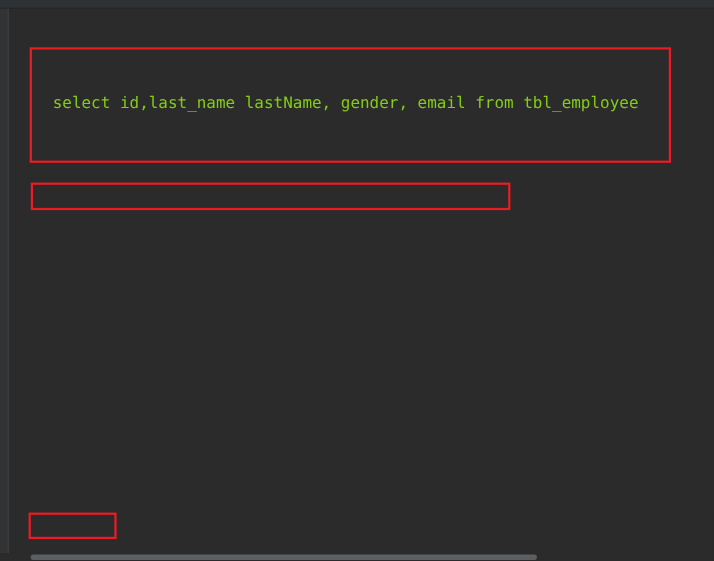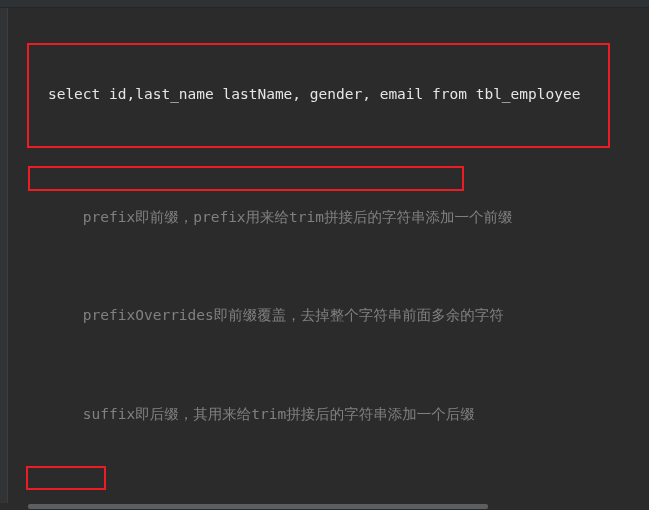--- a/index.html
+++ b/index.html
@@ -77,21 +77,21 @@
   }
 
   .code-line {
     height: 24.6px;
     white-space: pre;
     position: relative;
     padding-left: 4px;
   }
 
   
-  .tok-plain    { color: #e5e5e5; }
+  .tok-plain    { color: #84cc16; }
   .tok-comment  { color: #808080; }
 
   
   .red-box {
     position: absolute;
     border: 2px solid #ed1c24;
     box-sizing: border-box;
     pointer-events: none;
   }
   #red-box-comment { left: 27px;  top: 43px;  width: 583px; height: 105px; }
@@ -104,25 +104,24 @@
 <div id="editor-window">
 
   <div id="top-strip"></div>
   <div id="gutter"></div>
 
   <div id="code-area">
 
     <div class="code-line"><span class="tok-plain">    </span><span class="tok-plain">select id,last_name lastName, gender, email from tbl_employee</span></div>
 
 
-    <div class="code-line"><span class="tok-comment">        </span><span class="tok-comment">prefix即前缀，prefix用来给trim拼接后的字符串添加一个前缀</span></div>
+    <div class="code-line"><span class="tok-comment">        </span></div>
 
-    <div class="code-line"><span class="tok-comment">        </span><span class="tok-comment">prefixOverrides即前缀覆盖，去掉整个字符串前面多余的字符</span></div>
+    <div class="code-line"><span class="tok-comment">        </span></div>
 
-    <div class="code-line"><span class="tok-comment">        </span><span class="tok-comment">suffix即后缀，其用来给trim拼接后的字符串添加一个后缀</span></div>
 
     
 
     
 
     
 
     
 
     

